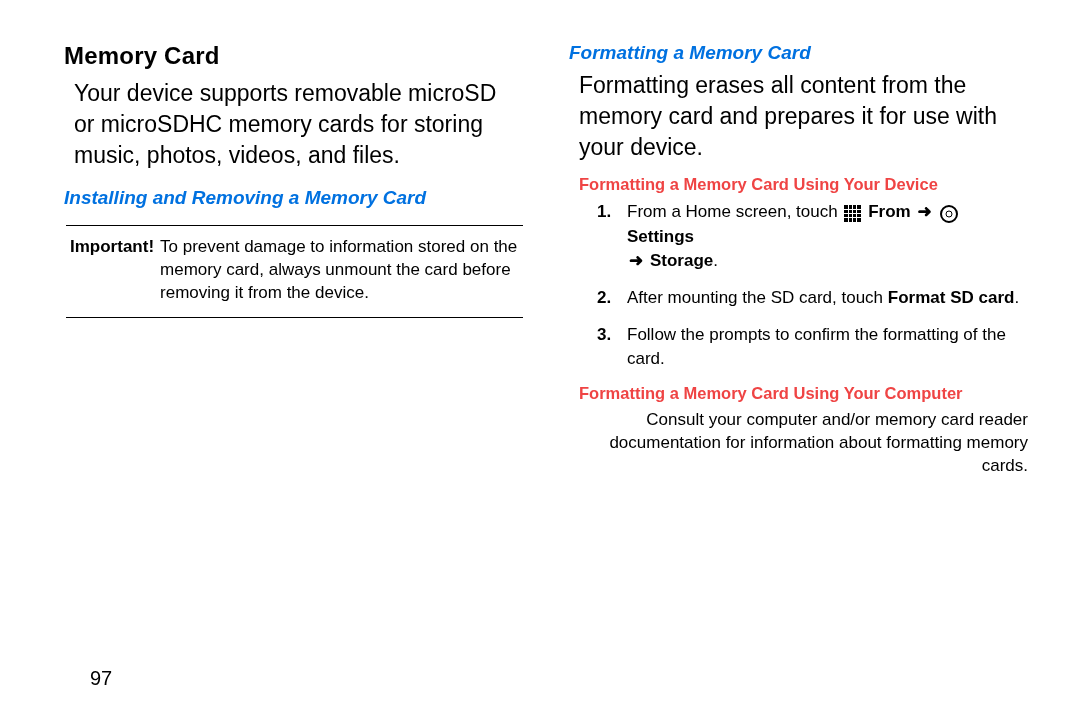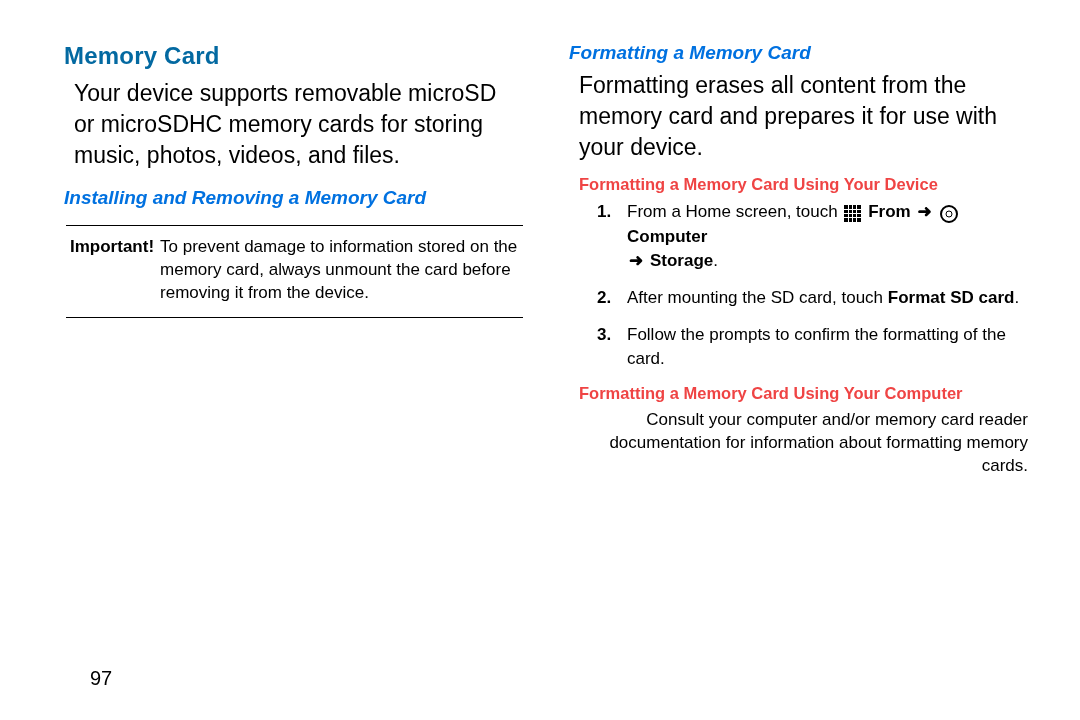--- a/index.html
+++ b/index.html
@@ -14,21 +14,21 @@
     }
     .columns {
       display: flex;
       gap: 44px;
     }
     .col {
       flex: 1;
       width: 50%;
     }
     h1.main-title {
-      color: #0369a1;
+      color: #000000;
       font-size: 24px;
       font-weight: 800;
       letter-spacing: 0.2px;
       margin-bottom: 8px;
     }
     h2.sub-blue-italic {
       color: #0071e0;
       font-style: italic;
       font-weight: 800;
       font-size: 19px;
@@ -170,21 +170,21 @@
     <h2 class="sub-blue-italic" style="margin-top:0">Formatting a Memory Card</h2>
     <p class="body">Formatting erases all content from the memory card and prepares it for use with your device.</p>
 
     <h3 class="sub-blue-small">Formatting a Memory Card Using Your Device</h3>
     <ol class="steps">
       <li>
         <span>From a Home screen, touch </span><span class="icon apps-icon"></span>
         <span class="bold">From</span>
         <span class="arrow">➜</span>
         <span class="icon settings-icon"></span>
-        <span class="bold">Computer</span><br>
+        <span class="bold">Settings</span><br>
         <span class="arrow">➜</span>
         <span class="bold">Storage</span><span>.</span>
       </li>
       <li>
         <span>After mounting the SD card, touch </span><span class="bold">Format SD card</span><span>.</span>
       </li>
       <li>Follow the prompts to confirm the formatting of the card.</li>
     </ol>
 
     <h3 class="sub-blue-small">Formatting a Memory Card Using Your Computer</h3>

